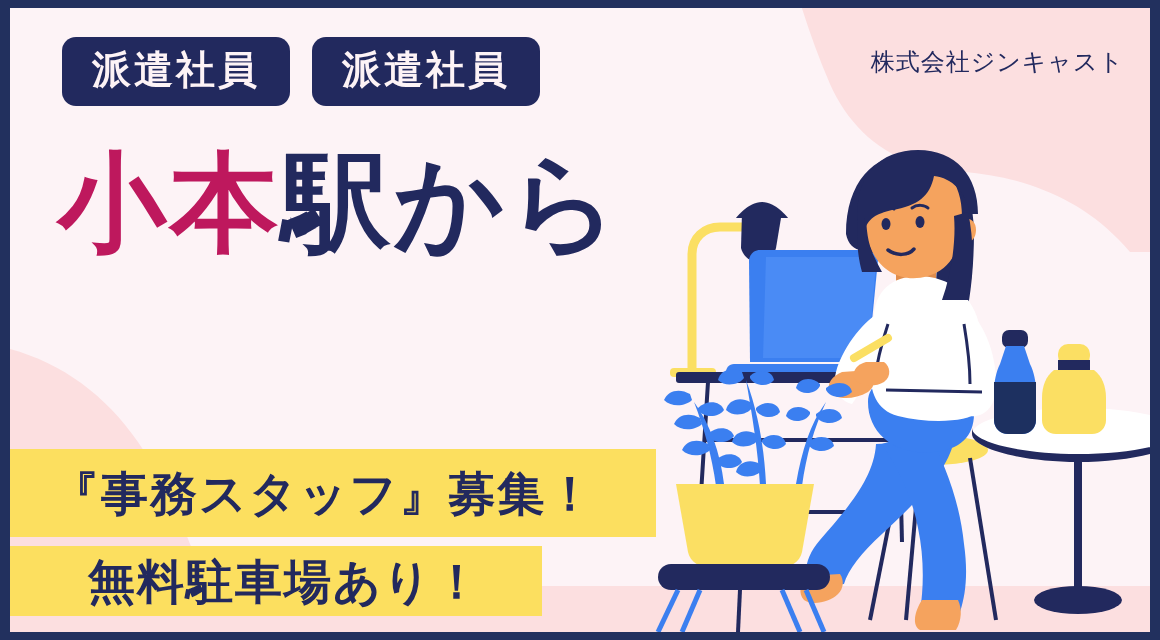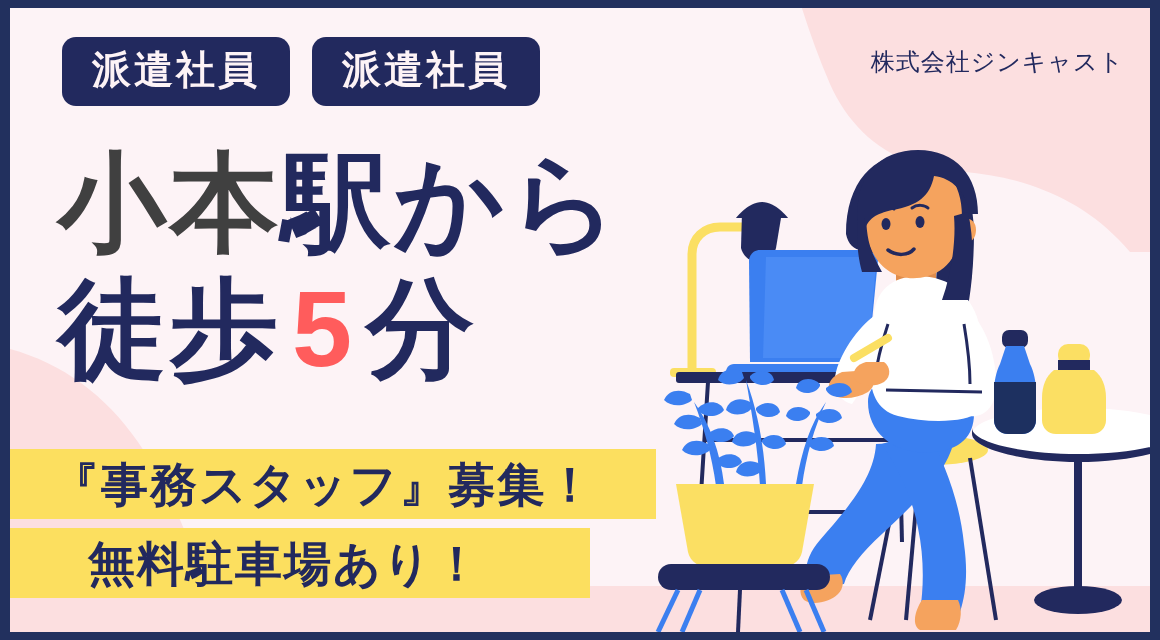--- a/index.html
+++ b/index.html
@@ -63,38 +63,38 @@
     z-index:5;
   }
   .hl-line {
     font-size:108px;
     font-weight:bold;
     line-height:1.17;
     letter-spacing:4px;
     color:#22295e;
     white-space:nowrap;
   }
-  .hl-accent { color:#404040; }
+  .hl-accent { color:#be185d; }
   .hl-num { color:#ff5c5c; padding:0 10px; }
 
   
   .bars { position:absolute; left:0; top:441px; z-index:5; }
   .bar {
     background:#fcdf5f;
     color:#22295e;
     font-size:47px;
     font-weight:bold;
     letter-spacing:2px;
     line-height:1.0;
     white-space:nowrap;
     display:flex; align-items:center;
   }
-  .bar-1 { width:646px; height:70px; padding-left:42px; }
+  .bar-1 { width:646px; height:88px; padding-left:42px; }
   .bar-gap { height:9px; }
-  .bar-2 { width:580px; height:70px; padding-left:78px; }
+  .bar-2 { width:532px; height:70px; padding-left:78px; }
 
   
   .illus { position:absolute; right:0; bottom:0; width:520px; height:560px; z-index:4; }
   .illus svg { width:100%; height:100%; display:block; }
 </style>
 </head>
 <body>
 
 <div class="banner">
   <div class="canvas">
@@ -112,23 +112,20 @@
     <div class="company">株式会社ジンキャスト</div>
 
     <div class="tags">
       <div class="tag">派遣社員</div>
       <div class="tag">派遣社員</div>
     </div>
 
     <div class="headline">
       <div class="hl-line">
         <span class="hl-accent">小本</span><span>駅から</span>
-      </div>
-      <div class="hl-line">
-        <span>徒歩</span><span class="hl-num">5</span><span>分</span>
       </div>
     </div>
 
     <div class="bars">
       <div class="bar bar-1">『事務スタッフ』募集！</div>
       <div class="bar-gap"></div>
       <div class="bar bar-2">無料駐車場あり！</div>
     </div>
 
     <div class="illus">

